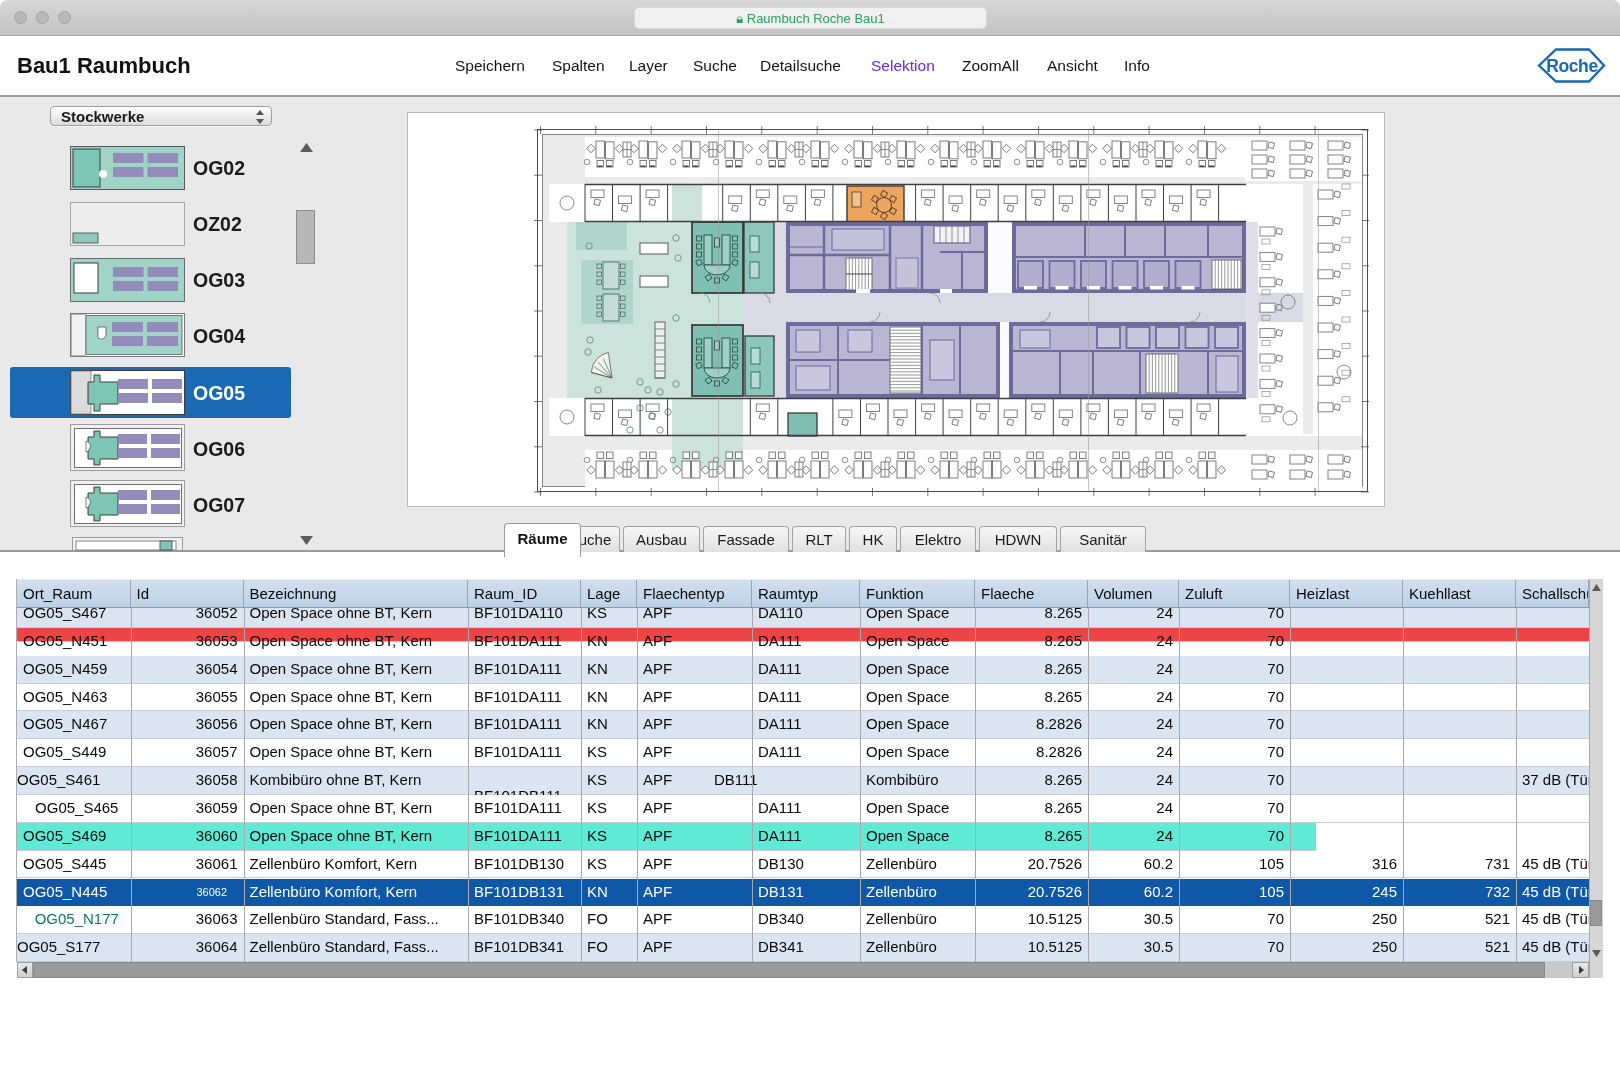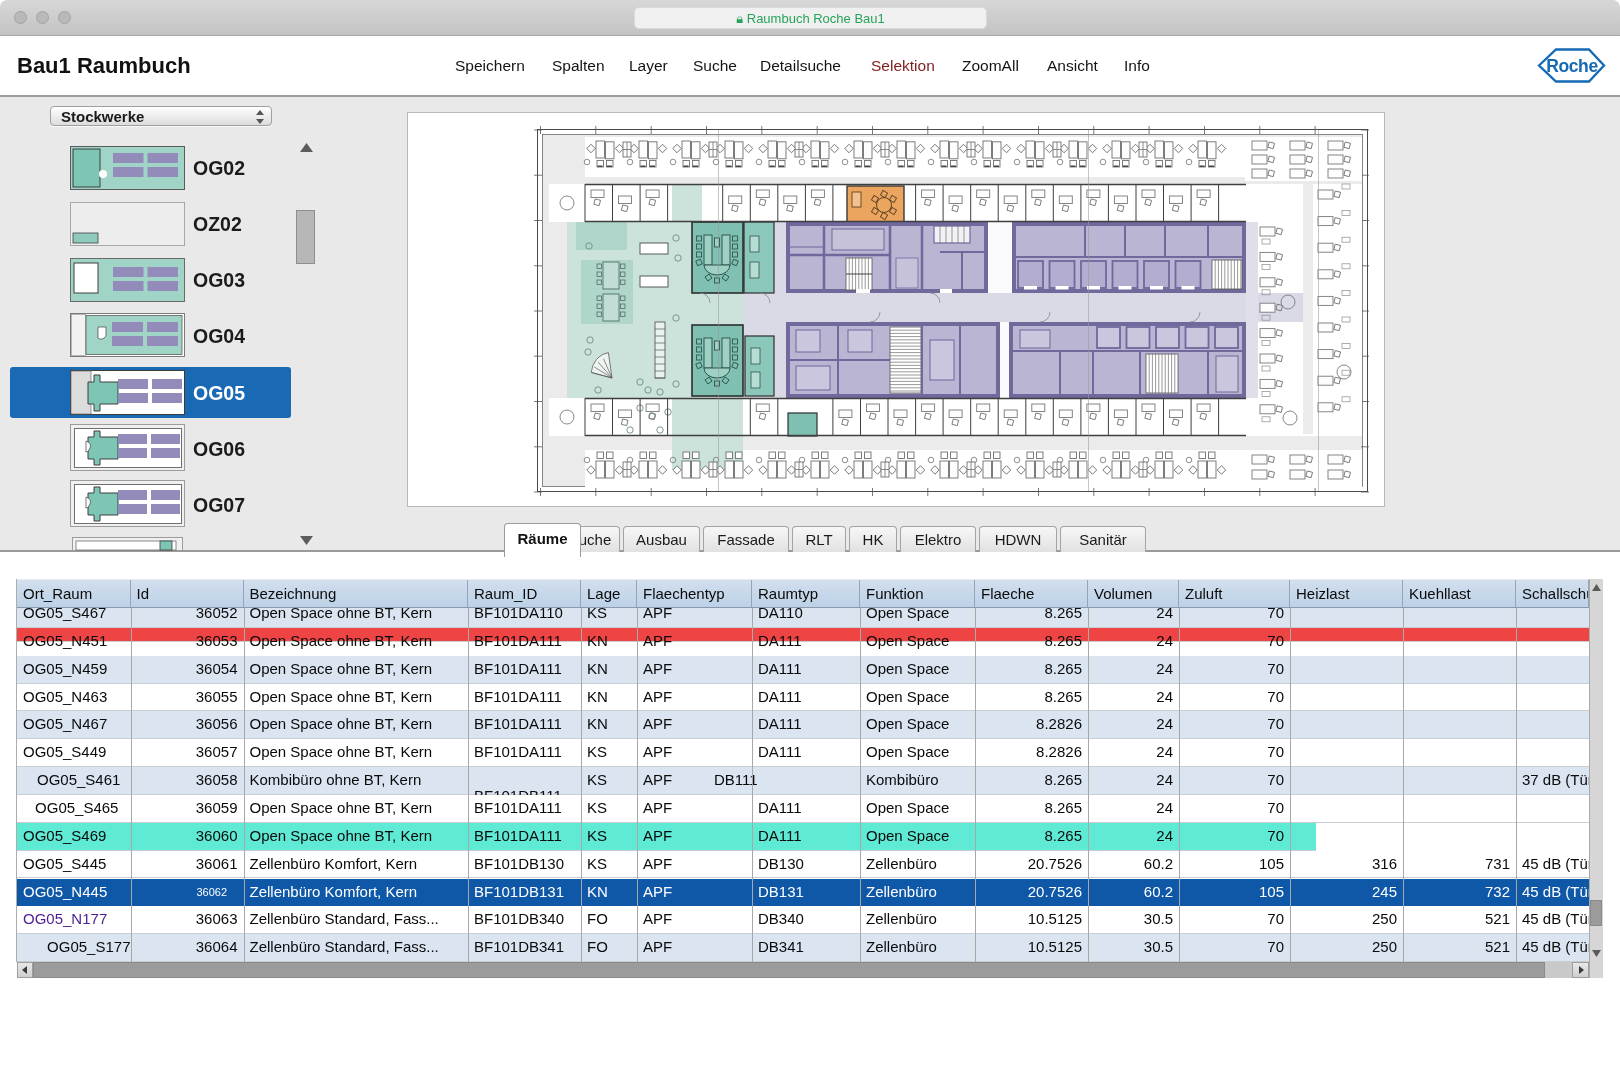--- a/index.html
+++ b/index.html
@@ -10,21 +10,21 @@
 <div class="a" style="left:58px;top:11px;width:13px;height:13px;border-radius:50%;background:#b9b9b9;border:1px solid #a3a3a3"></div>
 <div class="a" style="left:634px;top:7px;width:353px;height:22px;background:#f0f0f0;border:1px solid #dadada;border-radius:5px;text-align:center;font-size:13px;line-height:21px;color:#27a45b">🔒︎ Raumbuch Roche Bau1</div>
 <div class="a" style="left:0;top:36px;width:1620px;height:59px;background:#fff"></div>
 <div class="a" style="left:0;top:95px;width:1620px;height:2px;background:#9c9c9c"></div>
 <div class="a" style="left:17px;top:53px;font-size:22px;font-weight:bold;color:#111">Bau1 Raumbuch</div>
 <div class="a" style="left:455px;top:57px;font-size:15.5px;color:#141414">Speichern</div>
 <div class="a" style="left:552px;top:57px;font-size:15.5px;color:#141414">Spalten</div>
 <div class="a" style="left:629px;top:57px;font-size:15.5px;color:#141414">Layer</div>
 <div class="a" style="left:693px;top:57px;font-size:15.5px;color:#141414">Suche</div>
 <div class="a" style="left:760px;top:57px;font-size:15.5px;color:#141414">Detailsuche</div>
-<div class="a" style="left:871px;top:57px;font-size:15.5px;color:#7f1d1d">Selektion</div>
+<div class="a" style="left:871px;top:57px;font-size:15.5px;color:#6d28d9">Selektion</div>
 <div class="a" style="left:962px;top:57px;font-size:15.5px;color:#141414">ZoomAll</div>
 <div class="a" style="left:1047px;top:57px;font-size:15.5px;color:#141414">Ansicht</div>
 <div class="a" style="left:1124px;top:57px;font-size:15.5px;color:#141414">Info</div>
 <svg class="a" style="left:1532px;top:44px" width="80" height="44" viewBox="0 0 80 44">
 <polygon points="7,21.5 24,5.5 57,5.5 72,21.5 57,37.5 24,37.5" fill="none" stroke="#1569b5" stroke-width="2.3"></polygon>
 <text x="40" y="27.5" text-anchor="middle" font-family="Liberation Sans,sans-serif" font-size="17.5" font-weight="bold" letter-spacing="-0.4" fill="#1569b5">Roche</text>
 </svg>
 <div class="a" style="left:0;top:97px;width:1620px;height:453px;background:#e9e9e9"></div>
 <div class="a" style="left:0;top:550px;width:1620px;height:2px;background:#9a9a9a"></div>
 <div class="a" style="left:50px;top:106px;width:222px;height:20px;background:linear-gradient(#ffffff,#dcdcdc);border:1px solid #9f9f9f;border-radius:4px;box-shadow:0 1px 0 rgba(255,255,255,.7)">
@@ -594,21 +594,21 @@
 <div class="a" style="left:451px;top:0;width:113px;height:27px;font-size:15px;line-height:26px;padding-left:6px;text-align:left;color:#0a0a0a;white-space:nowrap;overflow:hidden">BF101DA111</div>
 <div class="a" style="left:564px;top:0;width:56px;height:27px;font-size:15px;line-height:26px;padding-left:6px;text-align:left;color:#0a0a0a;white-space:nowrap;overflow:hidden">KS</div>
 <div class="a" style="left:620px;top:0;width:115px;height:27px;font-size:15px;line-height:26px;padding-left:6px;text-align:left;color:#0a0a0a;white-space:nowrap;overflow:hidden">APF</div>
 <div class="a" style="left:735px;top:0;width:108px;height:27px;font-size:15px;line-height:26px;padding-left:6px;text-align:left;color:#0a0a0a;white-space:nowrap;overflow:hidden">DA111</div>
 <div class="a" style="left:843px;top:0;width:115px;height:27px;font-size:15px;line-height:26px;padding-left:6px;text-align:left;color:#0a0a0a;white-space:nowrap;overflow:hidden">Open Space</div>
 <div class="a" style="left:958px;top:0;width:113px;height:27px;font-size:15px;line-height:26px;padding-right:6px;text-align:right;color:#0a0a0a;white-space:nowrap;overflow:hidden">8.2826</div>
 <div class="a" style="left:1071px;top:0;width:91px;height:27px;font-size:15px;line-height:26px;padding-right:6px;text-align:right;color:#0a0a0a;white-space:nowrap;overflow:hidden">24</div>
 <div class="a" style="left:1162px;top:0;width:111px;height:27px;font-size:15px;line-height:26px;padding-right:6px;text-align:right;color:#0a0a0a;white-space:nowrap;overflow:hidden">70</div>
 </div>
 <div class="a" style="left:0;top:159.10px;width:1572px;height:27.85px;background:#dbe5f2;border-bottom:1px solid #c9cdd4">
-<div class="a" style="left:0px;top:0;width:113.5px;height:27px;font-size:15px;line-height:26px;padding-left:20px;text-align:left;color:#0a0a0a;white-space:nowrap;overflow:hidden">OG05_S461</div>
+<div class="a" style="left:0px;top:0;width:113.5px;height:27px;font-size:15px;line-height:26px;padding-left:0;text-align:left;color:#0a0a0a;white-space:nowrap;overflow:hidden">OG05_S461</div>
 <div class="a" style="left:113.5px;top:0;width:113.0px;height:27px;font-size:15px;line-height:26px;padding-right:6px;text-align:right;color:#0a0a0a;white-space:nowrap;overflow:hidden">36058</div>
 <div class="a" style="left:226.5px;top:0;width:224.5px;height:27px;font-size:15px;line-height:26px;padding-left:6px;text-align:left;color:#0a0a0a;white-space:nowrap;overflow:hidden">Kombibüro ohne BT, Kern</div>
 <div class="a" style="left:451px;top:16px;width:113px;height:27px;font-size:15px;line-height:26px;padding-left:6px;text-align:left;color:#0a0a0a;white-space:nowrap;overflow:hidden">BF101DB111</div>
 <div class="a" style="left:564px;top:0;width:56px;height:27px;font-size:15px;line-height:26px;padding-left:6px;text-align:left;color:#0a0a0a;white-space:nowrap;overflow:hidden">KS</div>
 <div class="a" style="left:620px;top:0;width:115px;height:27px;font-size:15px;line-height:26px;padding-left:6px;text-align:left;color:#0a0a0a;white-space:nowrap;overflow:hidden">APF</div>
 <div class="a" style="left:691px;top:0;width:108px;height:27px;font-size:15px;line-height:26px;padding-left:6px;text-align:left;color:#0a0a0a;white-space:nowrap;overflow:hidden">DB111</div>
 <div class="a" style="left:843px;top:0;width:115px;height:27px;font-size:15px;line-height:26px;padding-left:6px;text-align:left;color:#0a0a0a;white-space:nowrap;overflow:hidden">Kombibüro</div>
 <div class="a" style="left:958px;top:0;width:113px;height:27px;font-size:15px;line-height:26px;padding-right:6px;text-align:right;color:#0a0a0a;white-space:nowrap;overflow:hidden">8.265</div>
 <div class="a" style="left:1071px;top:0;width:91px;height:27px;font-size:15px;line-height:26px;padding-right:6px;text-align:right;color:#0a0a0a;white-space:nowrap;overflow:hidden">24</div>
 <div class="a" style="left:1162px;top:0;width:111px;height:27px;font-size:15px;line-height:26px;padding-right:6px;text-align:right;color:#0a0a0a;white-space:nowrap;overflow:hidden">70</div>
@@ -666,37 +666,37 @@
 <div class="a" style="left:735px;top:0;width:108px;height:27px;font-size:15px;line-height:26px;padding-left:6px;text-align:left;color:#fff;white-space:nowrap;overflow:hidden">DB131</div>
 <div class="a" style="left:843px;top:0;width:115px;height:27px;font-size:15px;line-height:26px;padding-left:6px;text-align:left;color:#fff;white-space:nowrap;overflow:hidden">Zellenbüro</div>
 <div class="a" style="left:958px;top:0;width:113px;height:27px;font-size:15px;line-height:26px;padding-right:6px;text-align:right;color:#fff;white-space:nowrap;overflow:hidden">20.7526</div>
 <div class="a" style="left:1071px;top:0;width:91px;height:27px;font-size:15px;line-height:26px;padding-right:6px;text-align:right;color:#fff;white-space:nowrap;overflow:hidden">60.2</div>
 <div class="a" style="left:1162px;top:0;width:111px;height:27px;font-size:15px;line-height:26px;padding-right:6px;text-align:right;color:#fff;white-space:nowrap;overflow:hidden">105</div>
 <div class="a" style="left:1273px;top:0;width:113px;height:27px;font-size:15px;line-height:26px;padding-right:6px;text-align:right;color:#fff;white-space:nowrap;overflow:hidden">245</div>
 <div class="a" style="left:1386px;top:0;width:113px;height:27px;font-size:15px;line-height:26px;padding-right:6px;text-align:right;color:#fff;white-space:nowrap;overflow:hidden">732</div>
 <div class="a" style="left:1499px;top:0;width:73px;height:27px;font-size:15px;line-height:26px;padding-left:6px;text-align:left;color:#fff;white-space:nowrap;overflow:hidden">45 dB (Tür</div>
 </div>
 <div class="a" style="left:0;top:298.35px;width:1572px;height:27.85px;background:#ffffff;border-bottom:1px solid #c9cdd4">
-<div class="a" style="left:0px;top:0;width:113.5px;height:27px;font-size:15px;line-height:26px;padding-left:6px;text-align:left;color:#4c1d95;white-space:nowrap;overflow:hidden">OG05_N177</div>
+<div class="a" style="left:0px;top:0;width:113.5px;height:27px;font-size:15px;line-height:26px;padding-left:6px;text-align:center;color:#0f766e;white-space:nowrap;overflow:hidden">OG05_N177</div>
 <div class="a" style="left:113.5px;top:0;width:113.0px;height:27px;font-size:15px;line-height:26px;padding-right:6px;text-align:right;color:#0a0a0a;white-space:nowrap;overflow:hidden">36063</div>
 <div class="a" style="left:226.5px;top:0;width:224.5px;height:27px;font-size:15px;line-height:26px;padding-left:6px;text-align:left;color:#0a0a0a;white-space:nowrap;overflow:hidden">Zellenbüro Standard, Fass...</div>
 <div class="a" style="left:451px;top:0;width:113px;height:27px;font-size:15px;line-height:26px;padding-left:6px;text-align:left;color:#0a0a0a;white-space:nowrap;overflow:hidden">BF101DB340</div>
 <div class="a" style="left:564px;top:0;width:56px;height:27px;font-size:15px;line-height:26px;padding-left:6px;text-align:left;color:#0a0a0a;white-space:nowrap;overflow:hidden">FO</div>
 <div class="a" style="left:620px;top:0;width:115px;height:27px;font-size:15px;line-height:26px;padding-left:6px;text-align:left;color:#0a0a0a;white-space:nowrap;overflow:hidden">APF</div>
 <div class="a" style="left:735px;top:0;width:108px;height:27px;font-size:15px;line-height:26px;padding-left:6px;text-align:left;color:#0a0a0a;white-space:nowrap;overflow:hidden">DB340</div>
 <div class="a" style="left:843px;top:0;width:115px;height:27px;font-size:15px;line-height:26px;padding-left:6px;text-align:left;color:#0a0a0a;white-space:nowrap;overflow:hidden">Zellenbüro</div>
 <div class="a" style="left:958px;top:0;width:113px;height:27px;font-size:15px;line-height:26px;padding-right:6px;text-align:right;color:#0a0a0a;white-space:nowrap;overflow:hidden">10.5125</div>
 <div class="a" style="left:1071px;top:0;width:91px;height:27px;font-size:15px;line-height:26px;padding-right:6px;text-align:right;color:#0a0a0a;white-space:nowrap;overflow:hidden">30.5</div>
 <div class="a" style="left:1162px;top:0;width:111px;height:27px;font-size:15px;line-height:26px;padding-right:6px;text-align:right;color:#0a0a0a;white-space:nowrap;overflow:hidden">70</div>
 <div class="a" style="left:1273px;top:0;width:113px;height:27px;font-size:15px;line-height:26px;padding-right:6px;text-align:right;color:#0a0a0a;white-space:nowrap;overflow:hidden">250</div>
 <div class="a" style="left:1386px;top:0;width:113px;height:27px;font-size:15px;line-height:26px;padding-right:6px;text-align:right;color:#0a0a0a;white-space:nowrap;overflow:hidden">521</div>
 <div class="a" style="left:1499px;top:0;width:73px;height:27px;font-size:15px;line-height:26px;padding-left:6px;text-align:left;color:#0a0a0a;white-space:nowrap;overflow:hidden">45 dB (Tür</div>
 </div>
 <div class="a" style="left:0;top:326.20px;width:1572px;height:27.85px;background:#dbe5f2;border-bottom:1px solid #c9cdd4">
-<div class="a" style="left:0px;top:0;width:113.5px;height:27px;font-size:15px;line-height:26px;text-align:right;color:#0a0a0a;white-space:nowrap;overflow:hidden">OG05_S177</div>
+<div class="a" style="left:0px;top:0;width:113.5px;height:27px;font-size:15px;line-height:26px;text-align:left;color:#0a0a0a;white-space:nowrap;overflow:hidden">OG05_S177</div>
 <div class="a" style="left:113.5px;top:0;width:113.0px;height:27px;font-size:15px;line-height:26px;padding-right:6px;text-align:right;color:#0a0a0a;white-space:nowrap;overflow:hidden">36064</div>
 <div class="a" style="left:226.5px;top:0;width:224.5px;height:27px;font-size:15px;line-height:26px;padding-left:6px;text-align:left;color:#0a0a0a;white-space:nowrap;overflow:hidden">Zellenbüro Standard, Fass...</div>
 <div class="a" style="left:451px;top:0;width:113px;height:27px;font-size:15px;line-height:26px;padding-left:6px;text-align:left;color:#0a0a0a;white-space:nowrap;overflow:hidden">BF101DB341</div>
 <div class="a" style="left:564px;top:0;width:56px;height:27px;font-size:15px;line-height:26px;padding-left:6px;text-align:left;color:#0a0a0a;white-space:nowrap;overflow:hidden">FO</div>
 <div class="a" style="left:620px;top:0;width:115px;height:27px;font-size:15px;line-height:26px;padding-left:6px;text-align:left;color:#0a0a0a;white-space:nowrap;overflow:hidden">APF</div>
 <div class="a" style="left:735px;top:0;width:108px;height:27px;font-size:15px;line-height:26px;padding-left:6px;text-align:left;color:#0a0a0a;white-space:nowrap;overflow:hidden">DB341</div>
 <div class="a" style="left:843px;top:0;width:115px;height:27px;font-size:15px;line-height:26px;padding-left:6px;text-align:left;color:#0a0a0a;white-space:nowrap;overflow:hidden">Zellenbüro</div>
 <div class="a" style="left:958px;top:0;width:113px;height:27px;font-size:15px;line-height:26px;padding-right:6px;text-align:right;color:#0a0a0a;white-space:nowrap;overflow:hidden">10.5125</div>
 <div class="a" style="left:1071px;top:0;width:91px;height:27px;font-size:15px;line-height:26px;padding-right:6px;text-align:right;color:#0a0a0a;white-space:nowrap;overflow:hidden">30.5</div>
 <div class="a" style="left:1162px;top:0;width:111px;height:27px;font-size:15px;line-height:26px;padding-right:6px;text-align:right;color:#0a0a0a;white-space:nowrap;overflow:hidden">70</div>

